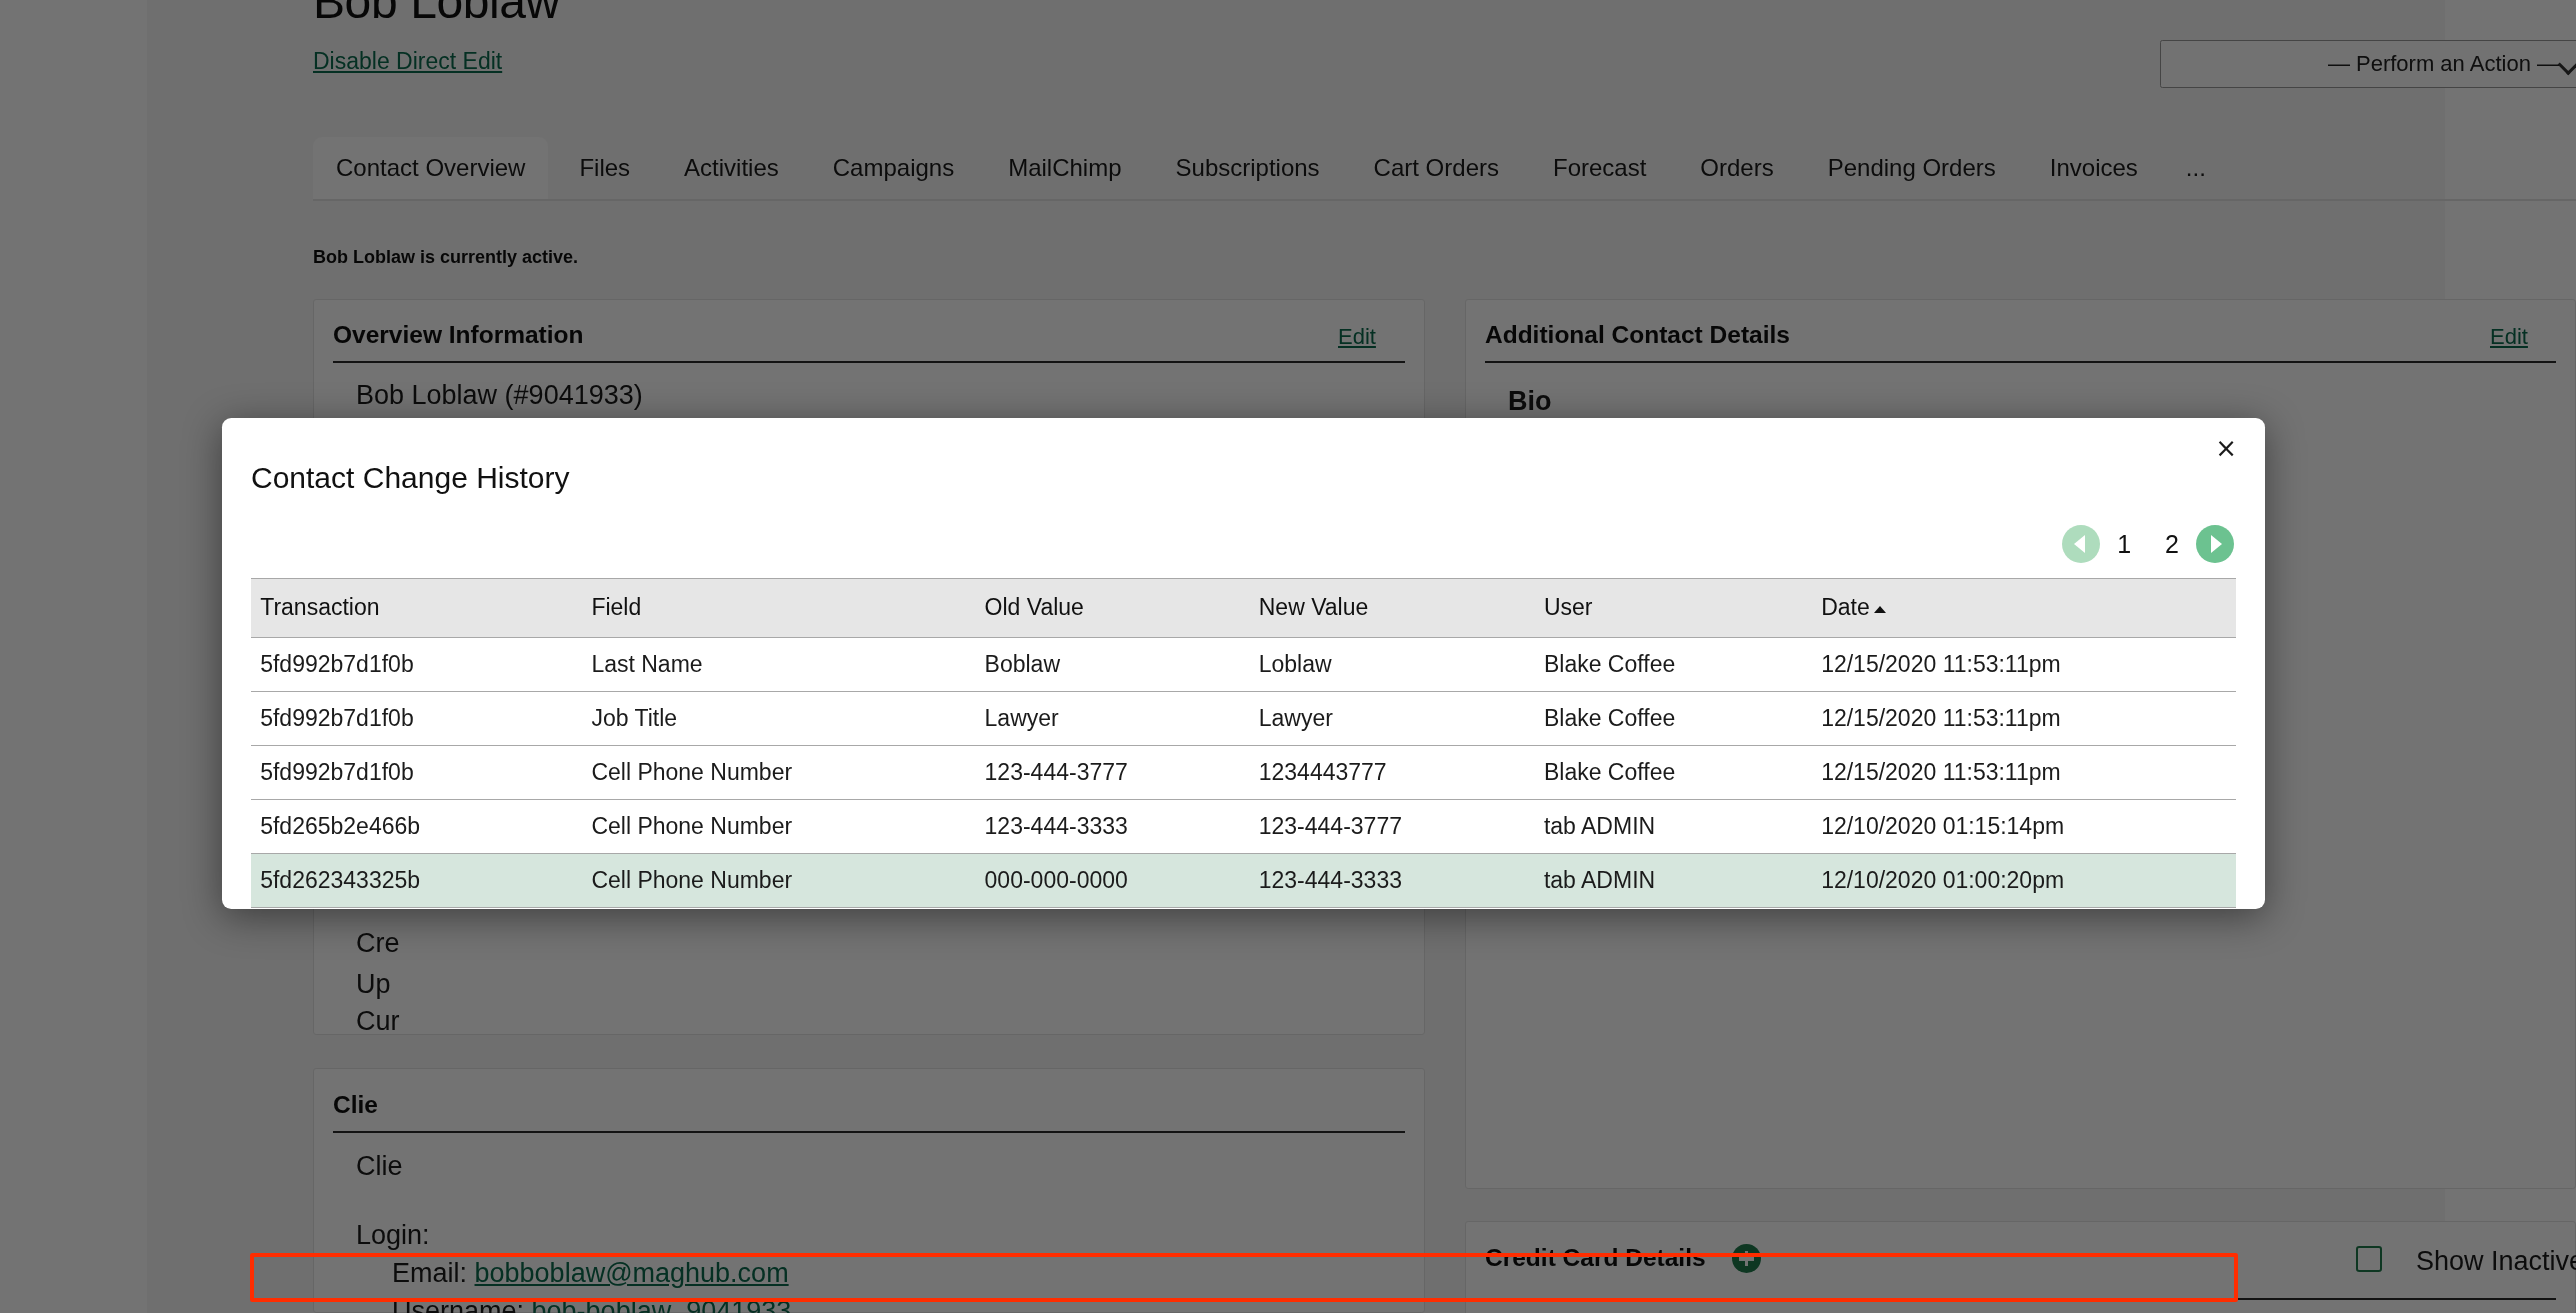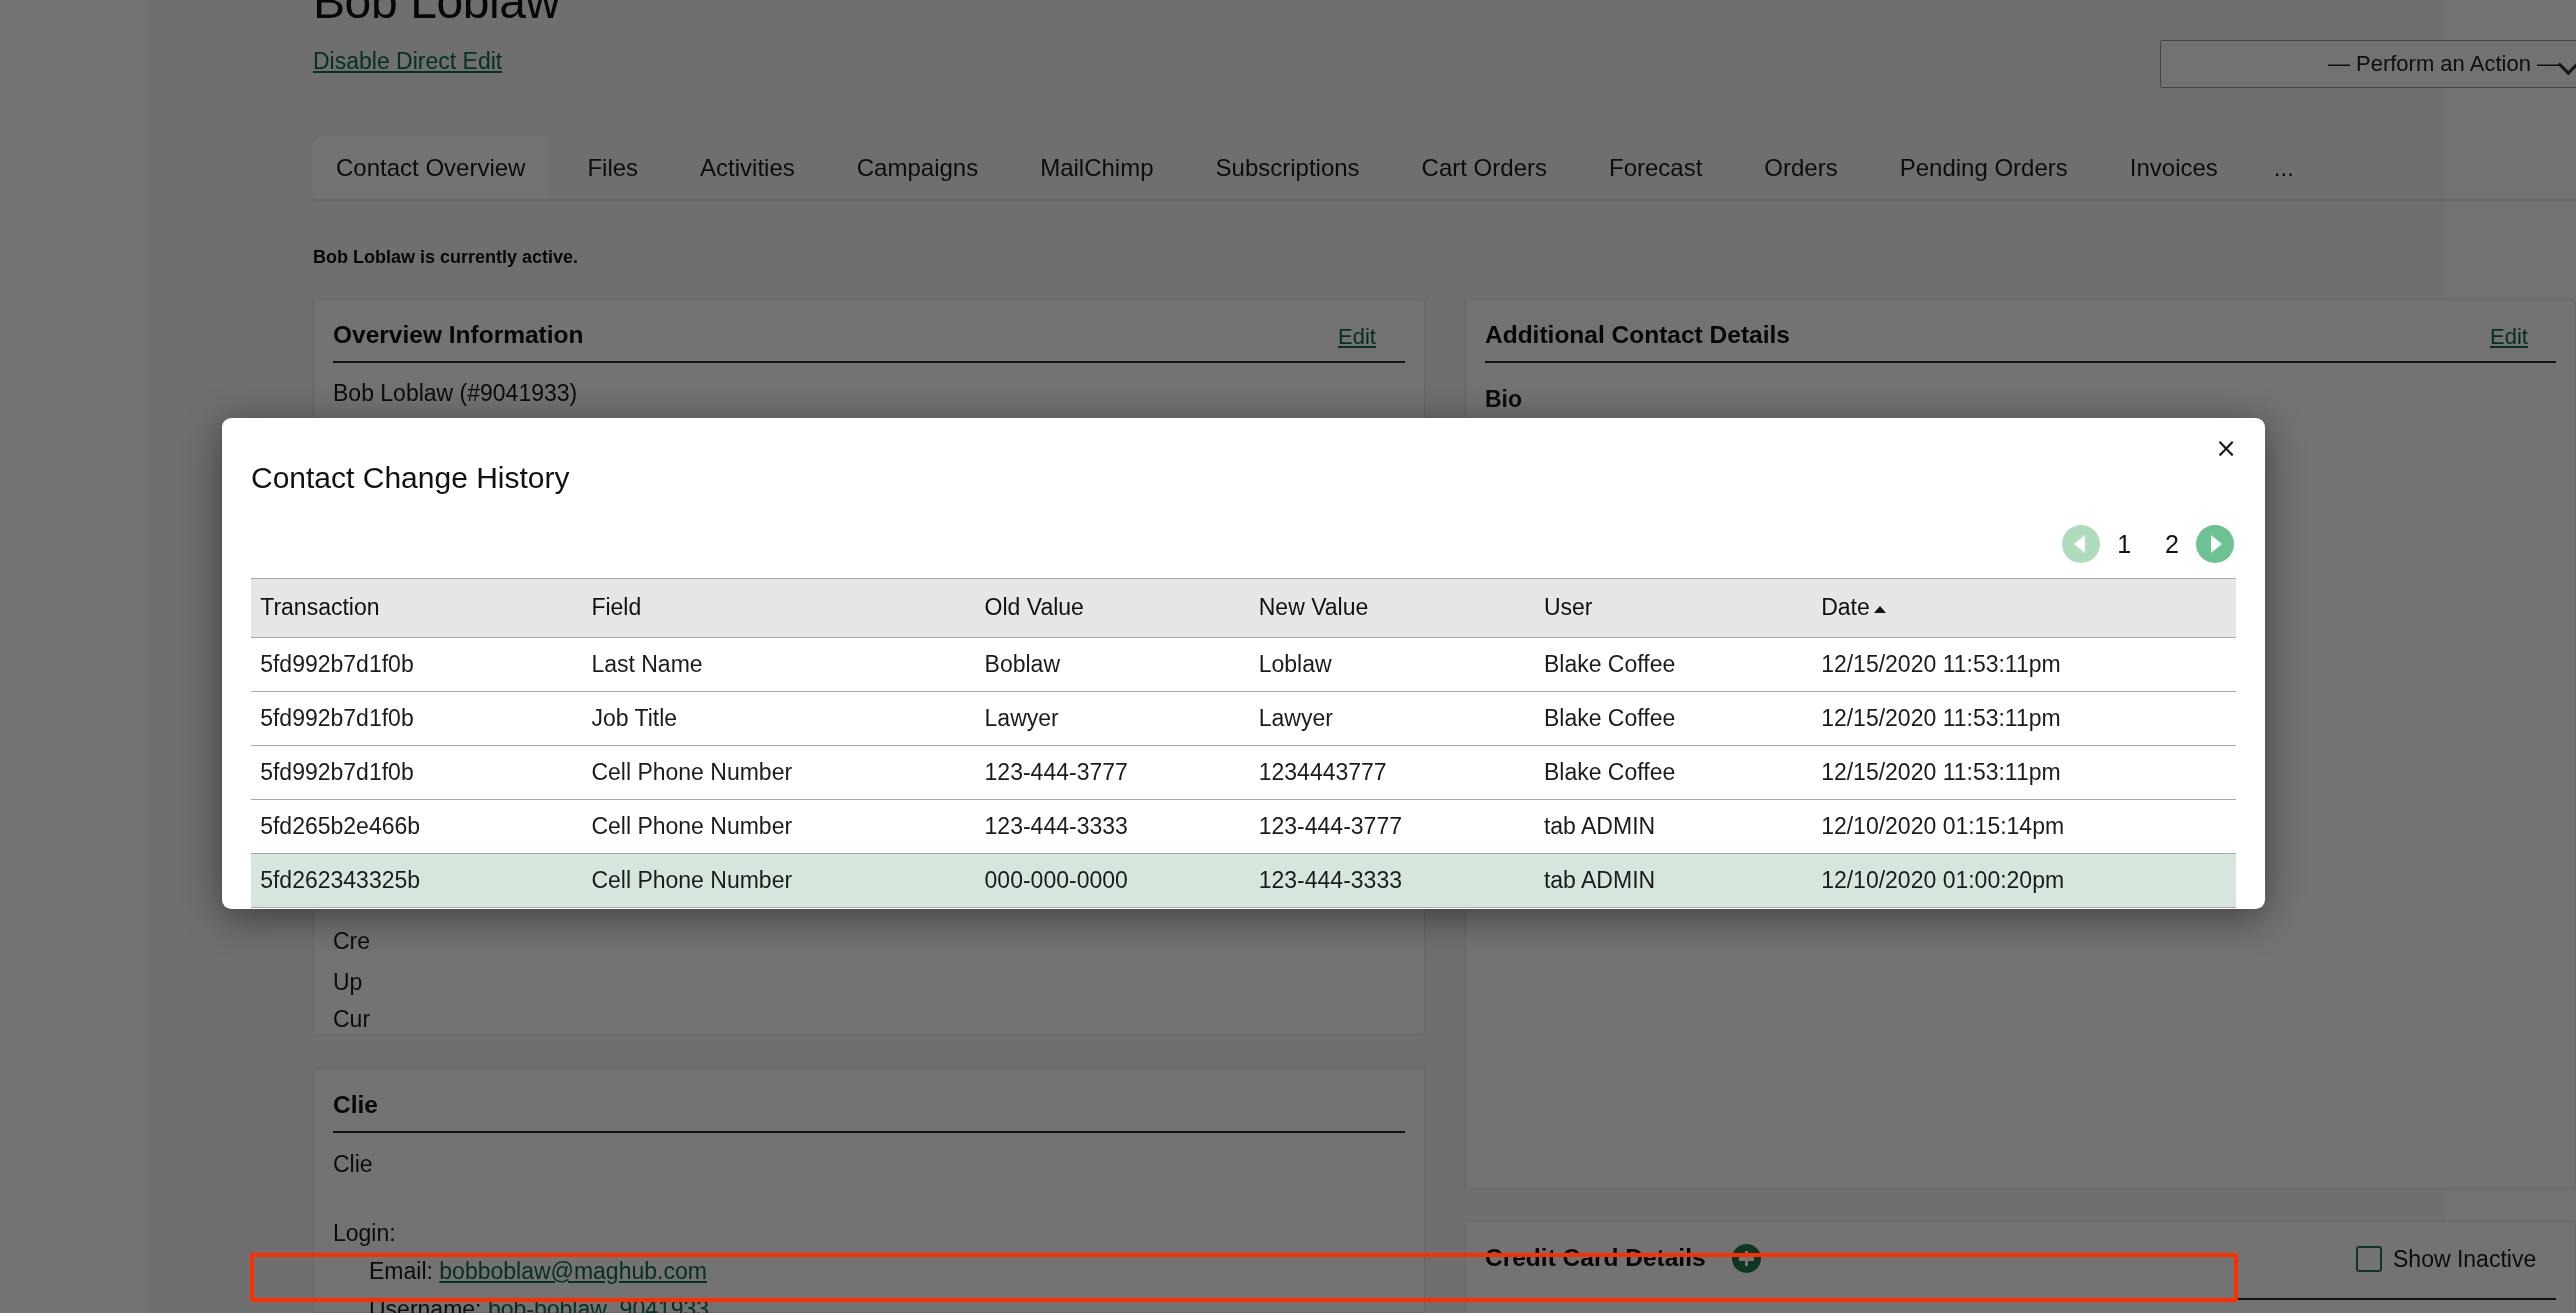--- a/index.html
+++ b/index.html
@@ -96,21 +96,21 @@
 
   
   .tab-bar {
     position: absolute;
     left: 166px;
     top: 134px;
     width: 2263px;
     height: 65px;
     display: flex;
     align-items: flex-end;
-    gap: 16px;
+    gap: 8px;
   }
   .tab {
     font-size: 24px;
     color: #1b1b1b;
     padding: 17px 23px;
     white-space: nowrap;
     border-radius: 9.2px 9.2px 0 0;
   }
   .tab.active {
     background: #fefefe;
@@ -166,23 +166,24 @@
     text-decoration: underline;
     white-space: nowrap;
   }
   .panel-rule {
     position: absolute;
     height: 1.5px;
     background: #2b2b2b;
   }
   .body-line {
     position: absolute;
-    font-size: 23px;
+    font-size: 27px;
     color: #1b1b1b;
     white-space: nowrap;
+    margin-left: 23px;
   }
   .body-line.bold { font-weight: bold; }
   .grn-link { color: #0c6b4e; text-decoration: underline; }
 
   .plus-icon {
     position: absolute;
     width: 29px;
     height: 29px;
     border-radius: 50%;
     background: #1f7a4d;

